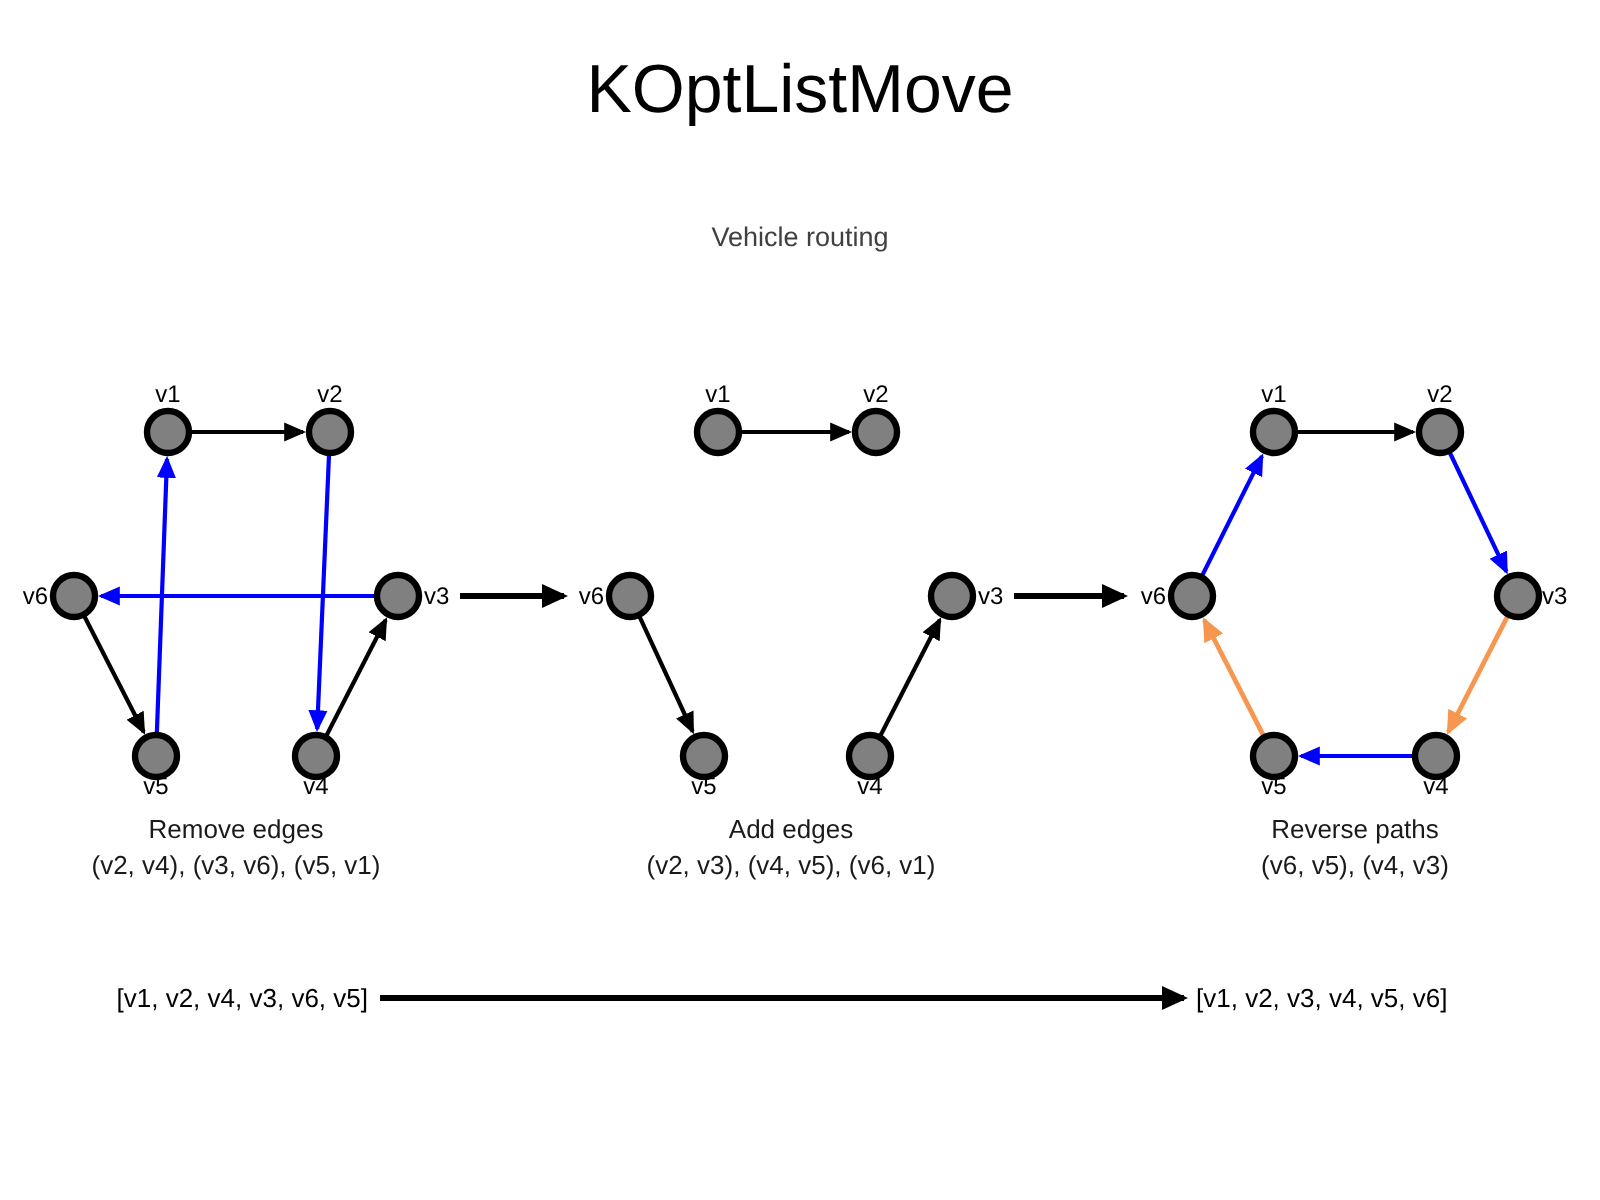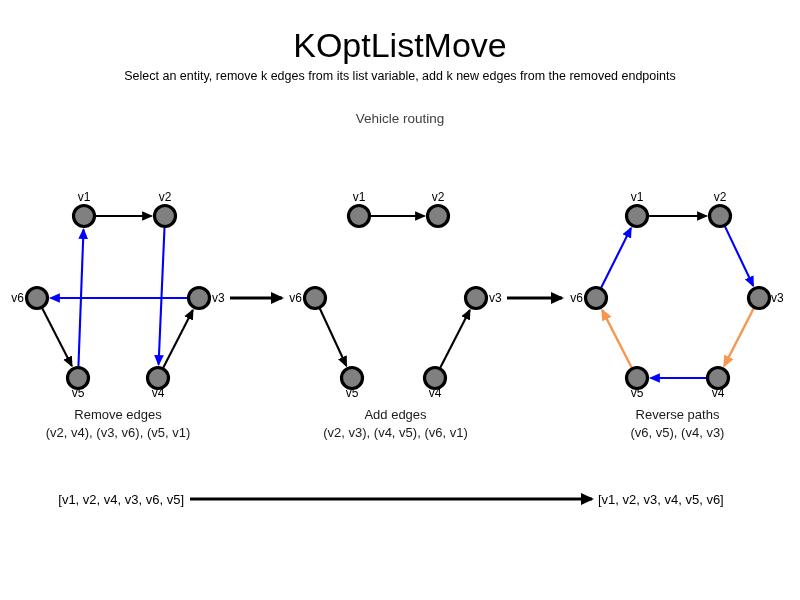--- a/index.html
+++ b/index.html
@@ -75,21 +75,20 @@
   .edge-blue  { stroke: #0000ff; stroke-width: 2.1; fill: none; }
   .edge-orange{ stroke: #f7964e; stroke-width: 2.4; fill: none; }
   .transition { stroke: #000000; stroke-width: 3.0; fill: none; }
 </style>
 </head>
 <body>
 
 <div id="canvas">
 
   <div id="title">KOptListMove</div>
-  <div id="subtitle">Select an entity, remove k edges from its list variable, add k new edges from the removed endpoints</div>
   <div id="section-label">Vehicle routing</div>
 
   <svg class="diagram" viewBox="0 0 800 600">
     <defs>
       <marker id="ah-black" viewBox="0 0 10 10" refX="8.6" refY="5" markerWidth="5.2" markerHeight="5.2" orient="auto-start-reverse">
         <path d="M 0 0.6 L 10 5 L 0 9.4 z" fill="#000000"></path>
       </marker>
       <marker id="ah-blue" viewBox="0 0 10 10" refX="8.6" refY="5" markerWidth="5.2" markerHeight="5.2" orient="auto-start-reverse">
         <path d="M 0 0.6 L 10 5 L 0 9.4 z" fill="#0000ff"></path>
       </marker>

